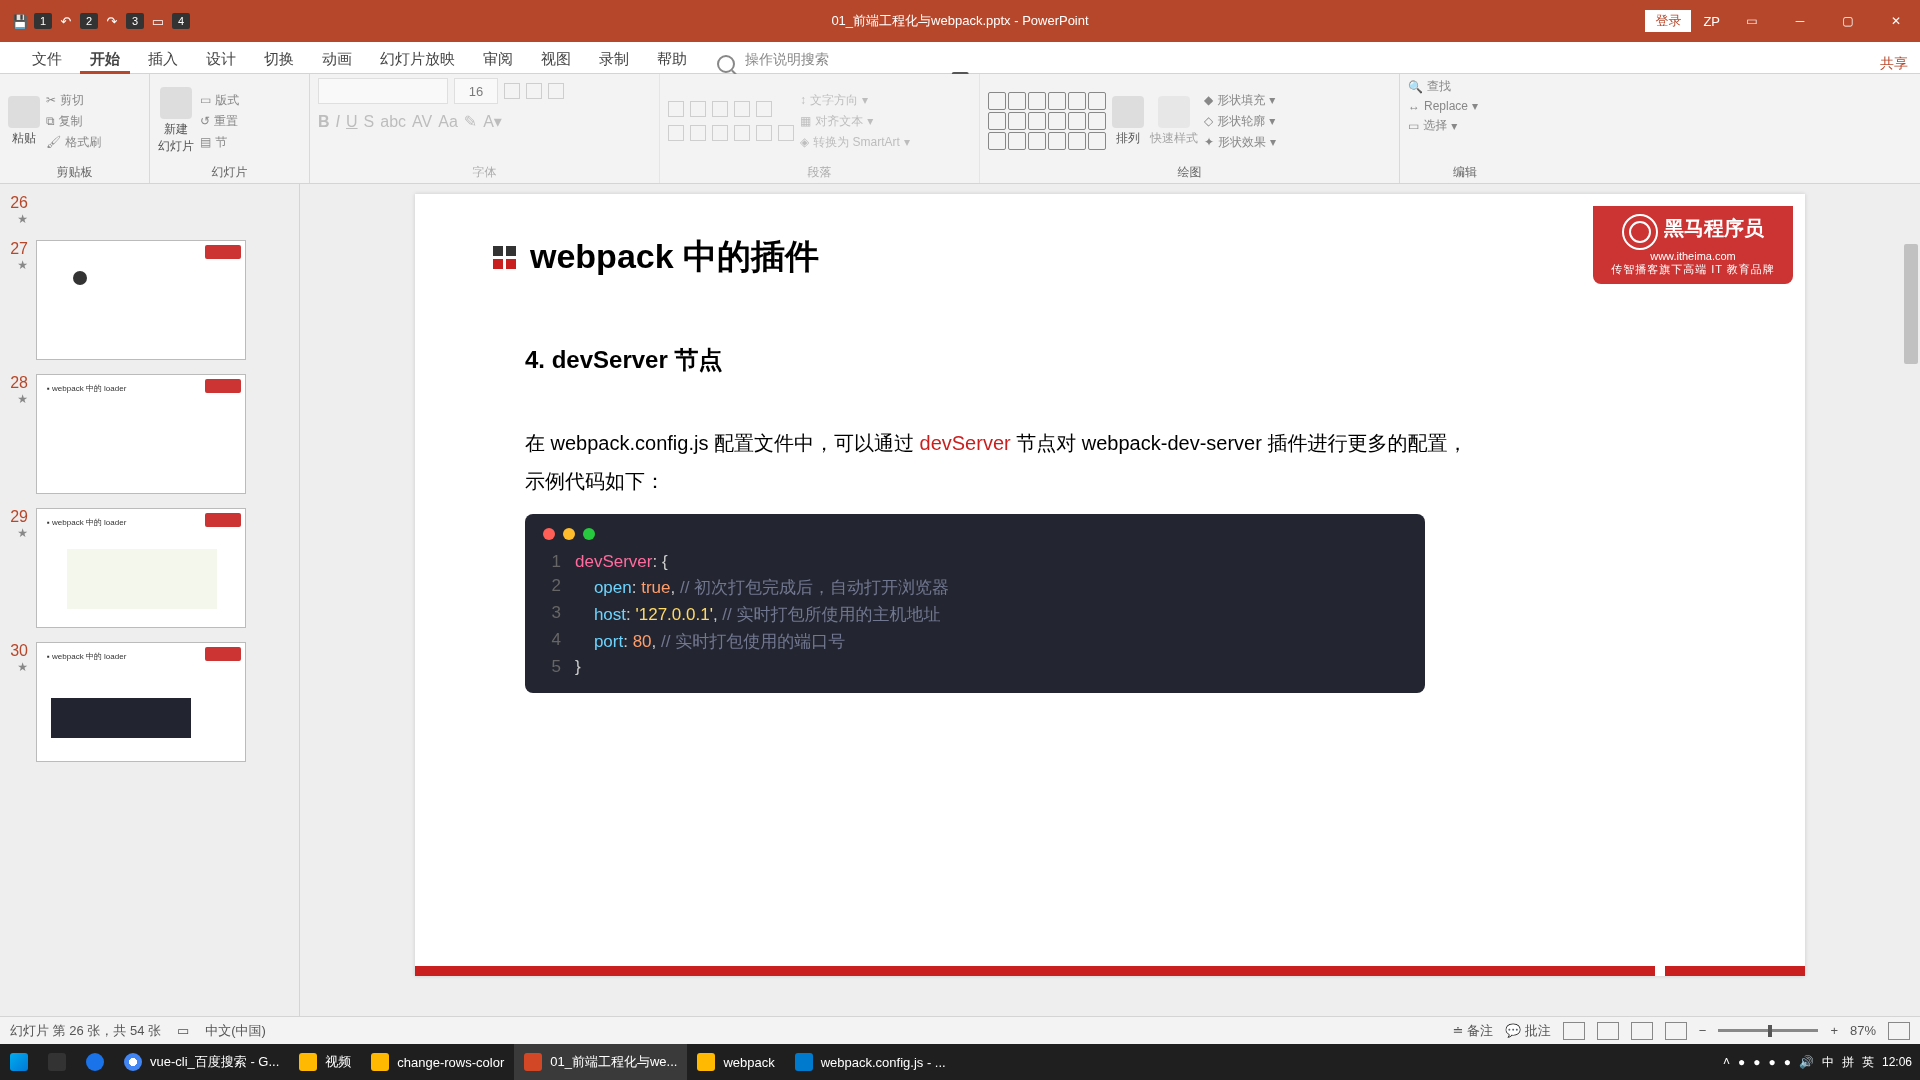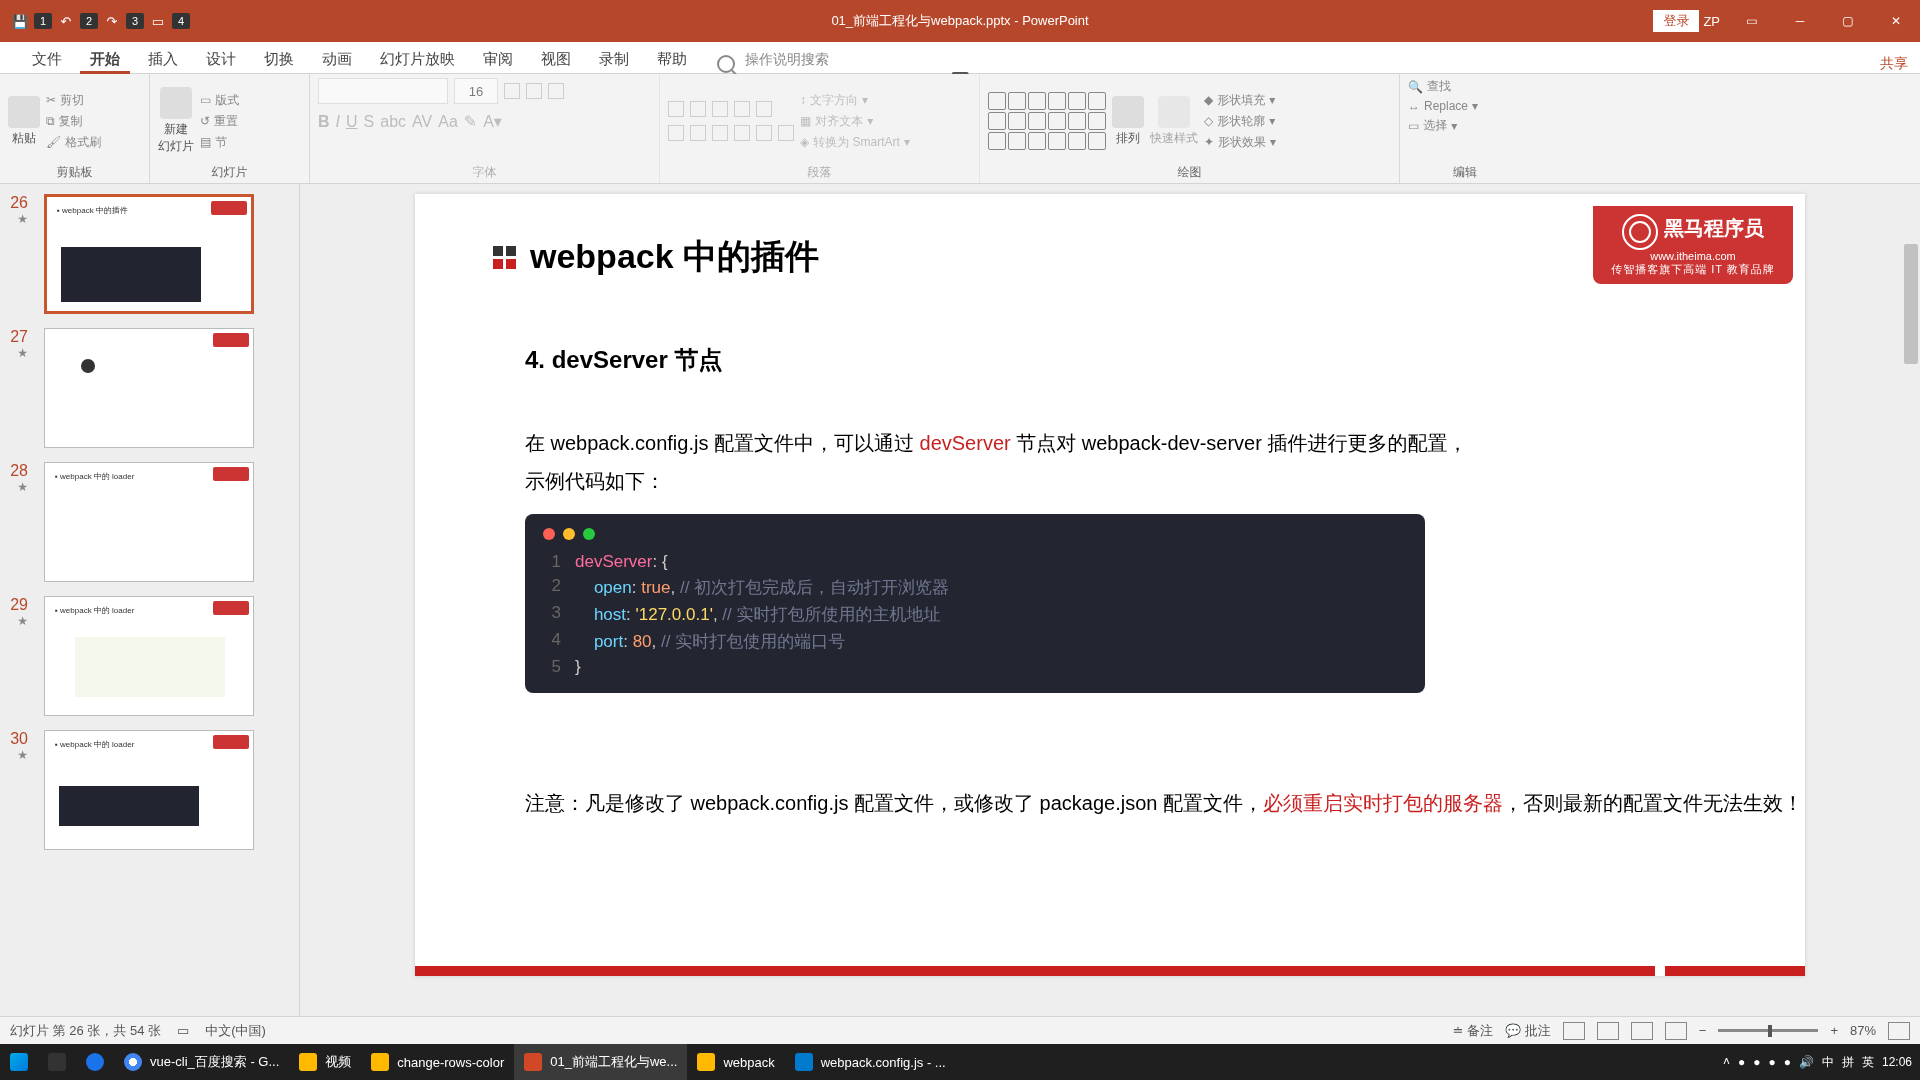--- a/index.html
+++ b/index.html
@@ -5,21 +5,21 @@
 *{margin:0;padding:0;box-sizing:border-box;font-family:"Microsoft YaHei",SimSun,sans-serif;}
 body{background:#fff;overflow:hidden;width:1920px;height:1080px;position:relative;}
 
 
 .titlebar{height:42px;background:#b7472a;display:flex;align-items:center;color:#fff;font-size:13px;position:relative;}
 .titlebar .qat{display:flex;gap:0;padding-left:8px;align-items:center;}
 .qat .kt{background:#333;color:#fff;font-size:11px;width:18px;height:16px;display:flex;align-items:center;justify-content:center;border-radius:2px;margin:0 2px;}
 .qat .icon{width:24px;height:24px;display:flex;align-items:center;justify-content:center;color:#fff;}
 .titlebar .title{position:absolute;left:50%;transform:translateX(-50%);color:#fff;}
 .titlebar .right{position:absolute;right:0;display:flex;align-items:center;}
-.titlebar .login{background:#fff;color:#b7472a;padding:2px 10px;font-size:13px;margin-right:4px;}
+.titlebar .login{background:#fff;color:#b7472a;padding:2px 10px;font-size:13px;margin-right:12px;}
 .titlebar .win-btn{width:48px;height:42px;display:flex;align-items:center;justify-content:center;color:#fff;font-size:12px;}
 
 
 .ribbon-tabs{height:32px;background:#fff;display:flex;align-items:flex-end;border-bottom:1px solid #d4d4d4;padding-left:18px;position:relative;}
 .ribbon-tabs .tab{padding:4px 14px;font-size:15px;color:#444;position:relative;}
 .ribbon-tabs .tab.active{font-weight:bold;}
 .ribbon-tabs .tab.active::after{content:"";position:absolute;left:4px;right:4px;bottom:-1px;height:3px;background:#b7472a;}
 .ribbon-tabs .search-ico{width:18px;height:18px;margin-left:16px;border:2px solid #888;border-radius:50%;position:relative;}
 .ribbon-tabs .search-ico::after{content:"";position:absolute;width:7px;height:2px;background:#888;transform:rotate(45deg);bottom:-3px;right:-5px;}
 .ribbon-tabs .tell{color:#888;font-size:14px;margin-left:10px;padding:4px 0;}
@@ -42,21 +42,21 @@
 .shape-gallery{display:grid;grid-template-columns:repeat(6,18px);grid-template-rows:repeat(3,18px);gap:2px;}
 .shape-gallery span{border:1px solid #888;border-radius:2px;}
 
 
 .workspace{position:absolute;top:184px;left:0;right:0;bottom:60px;display:flex;}
 
 
 .slidepanel{width:300px;background:#eee;border-right:1px solid #d4d4d4;overflow-y:auto;position:relative;padding-top:6px;}
 .slidepanel::-webkit-scrollbar{width:18px;}
 .slidepanel::-webkit-scrollbar-thumb{background:#c1c1c1;}
-.slide-item{display:flex;padding:4px 8px 10px 6px;gap:16px;}
+.slide-item{display:flex;padding:4px 8px 10px 6px;gap:8px;}
 .slide-item .num{font-size:16px;color:#b7472a;width:22px;text-align:right;}
 .slide-item .star{color:#888;font-size:12px;width:22px;text-align:right;}
 .slide-item .nb{display:flex;flex-direction:column;align-items:flex-end;}
 .thumb{width:210px;height:120px;background:#fff;border:1px solid #bbb;position:relative;overflow:hidden;}
 .thumb.active{border:3px solid #c8562e;}
 .thumb .badge{position:absolute;top:4px;right:4px;width:36px;height:14px;background:#cc3333;border-radius:2px;}
 .thumb .dark{position:absolute;background:#22252f;}
 .section-head{padding:6px 10px;font-size:14px;color:#444;display:flex;align-items:center;gap:6px;}
 .section-head::before{content:"";border-left:6px solid #666;border-top:5px solid transparent;border-bottom:5px solid transparent;transform:rotate(90deg);}
 
@@ -300,25 +300,20 @@
   </div>
 </div>
 
 <div class="workspace">
   <div class="slidepanel">
     <div class="slide-item">
       <div class="nb">
           <div class="num">26</div>
           <div class="star">★</div>
         </div>
-      <div class="thumb active">
-        <div class="badge"></div>
-        <div style="position:absolute;top:8px;left:10px;font-size:8px;color:#333">▪ webpack 中的插件</div>
-        <div class="dark" style="top:50px;left:14px;width:140px;height:55px"></div>
-      </div>
     </div>
     <div class="slide-item">
       <div class="nb">
           <div class="num">27</div>
           <div class="star">★</div>
         </div>
       <div class="thumb">
           <div class="badge"></div>
         <div style="position:absolute;top:30px;left:36px;width:14px;height:14px;background:#333;border-radius:50%"></div>
       </div>
@@ -397,23 +392,20 @@
             <span>&nbsp;&nbsp;&nbsp;&nbsp;<span class="key2">host</span><span>: </span><span class="str">'127.0.0.1'</span><span>,</span><span class="cm"> // 实时打包所使用的主机地址</span></span>
           </div>
         <div class="line">
             <span class="ln">4</span>
             <span>&nbsp;&nbsp;&nbsp;&nbsp;<span class="key2">port</span><span>: </span><span class="val">80</span><span>,</span><span class="cm"> // 实时打包使用的端口号</span></span>
           </div>
         <div class="line">
             <span class="ln">5</span>
             <span>}</span>
           </div>
-      </div>
-      <div class="note">
-        <span>注意：凡是修改了 webpack.config.js 配置文件，或修改了 package.json 配置文件，</span><span class="hl">必须重启实时打包的服务器</span><span>，否则最新的配置文件无法生效！</span>
       </div>
       <div class="redbar" style="left:0;width:1240px"></div>
       <div class="redbar" style="right:0;width:140px"></div>
     </div>
     <div class="scrollbar">
         <div class="sbthumb"></div>
       </div>
   </div>
 </div>
 

